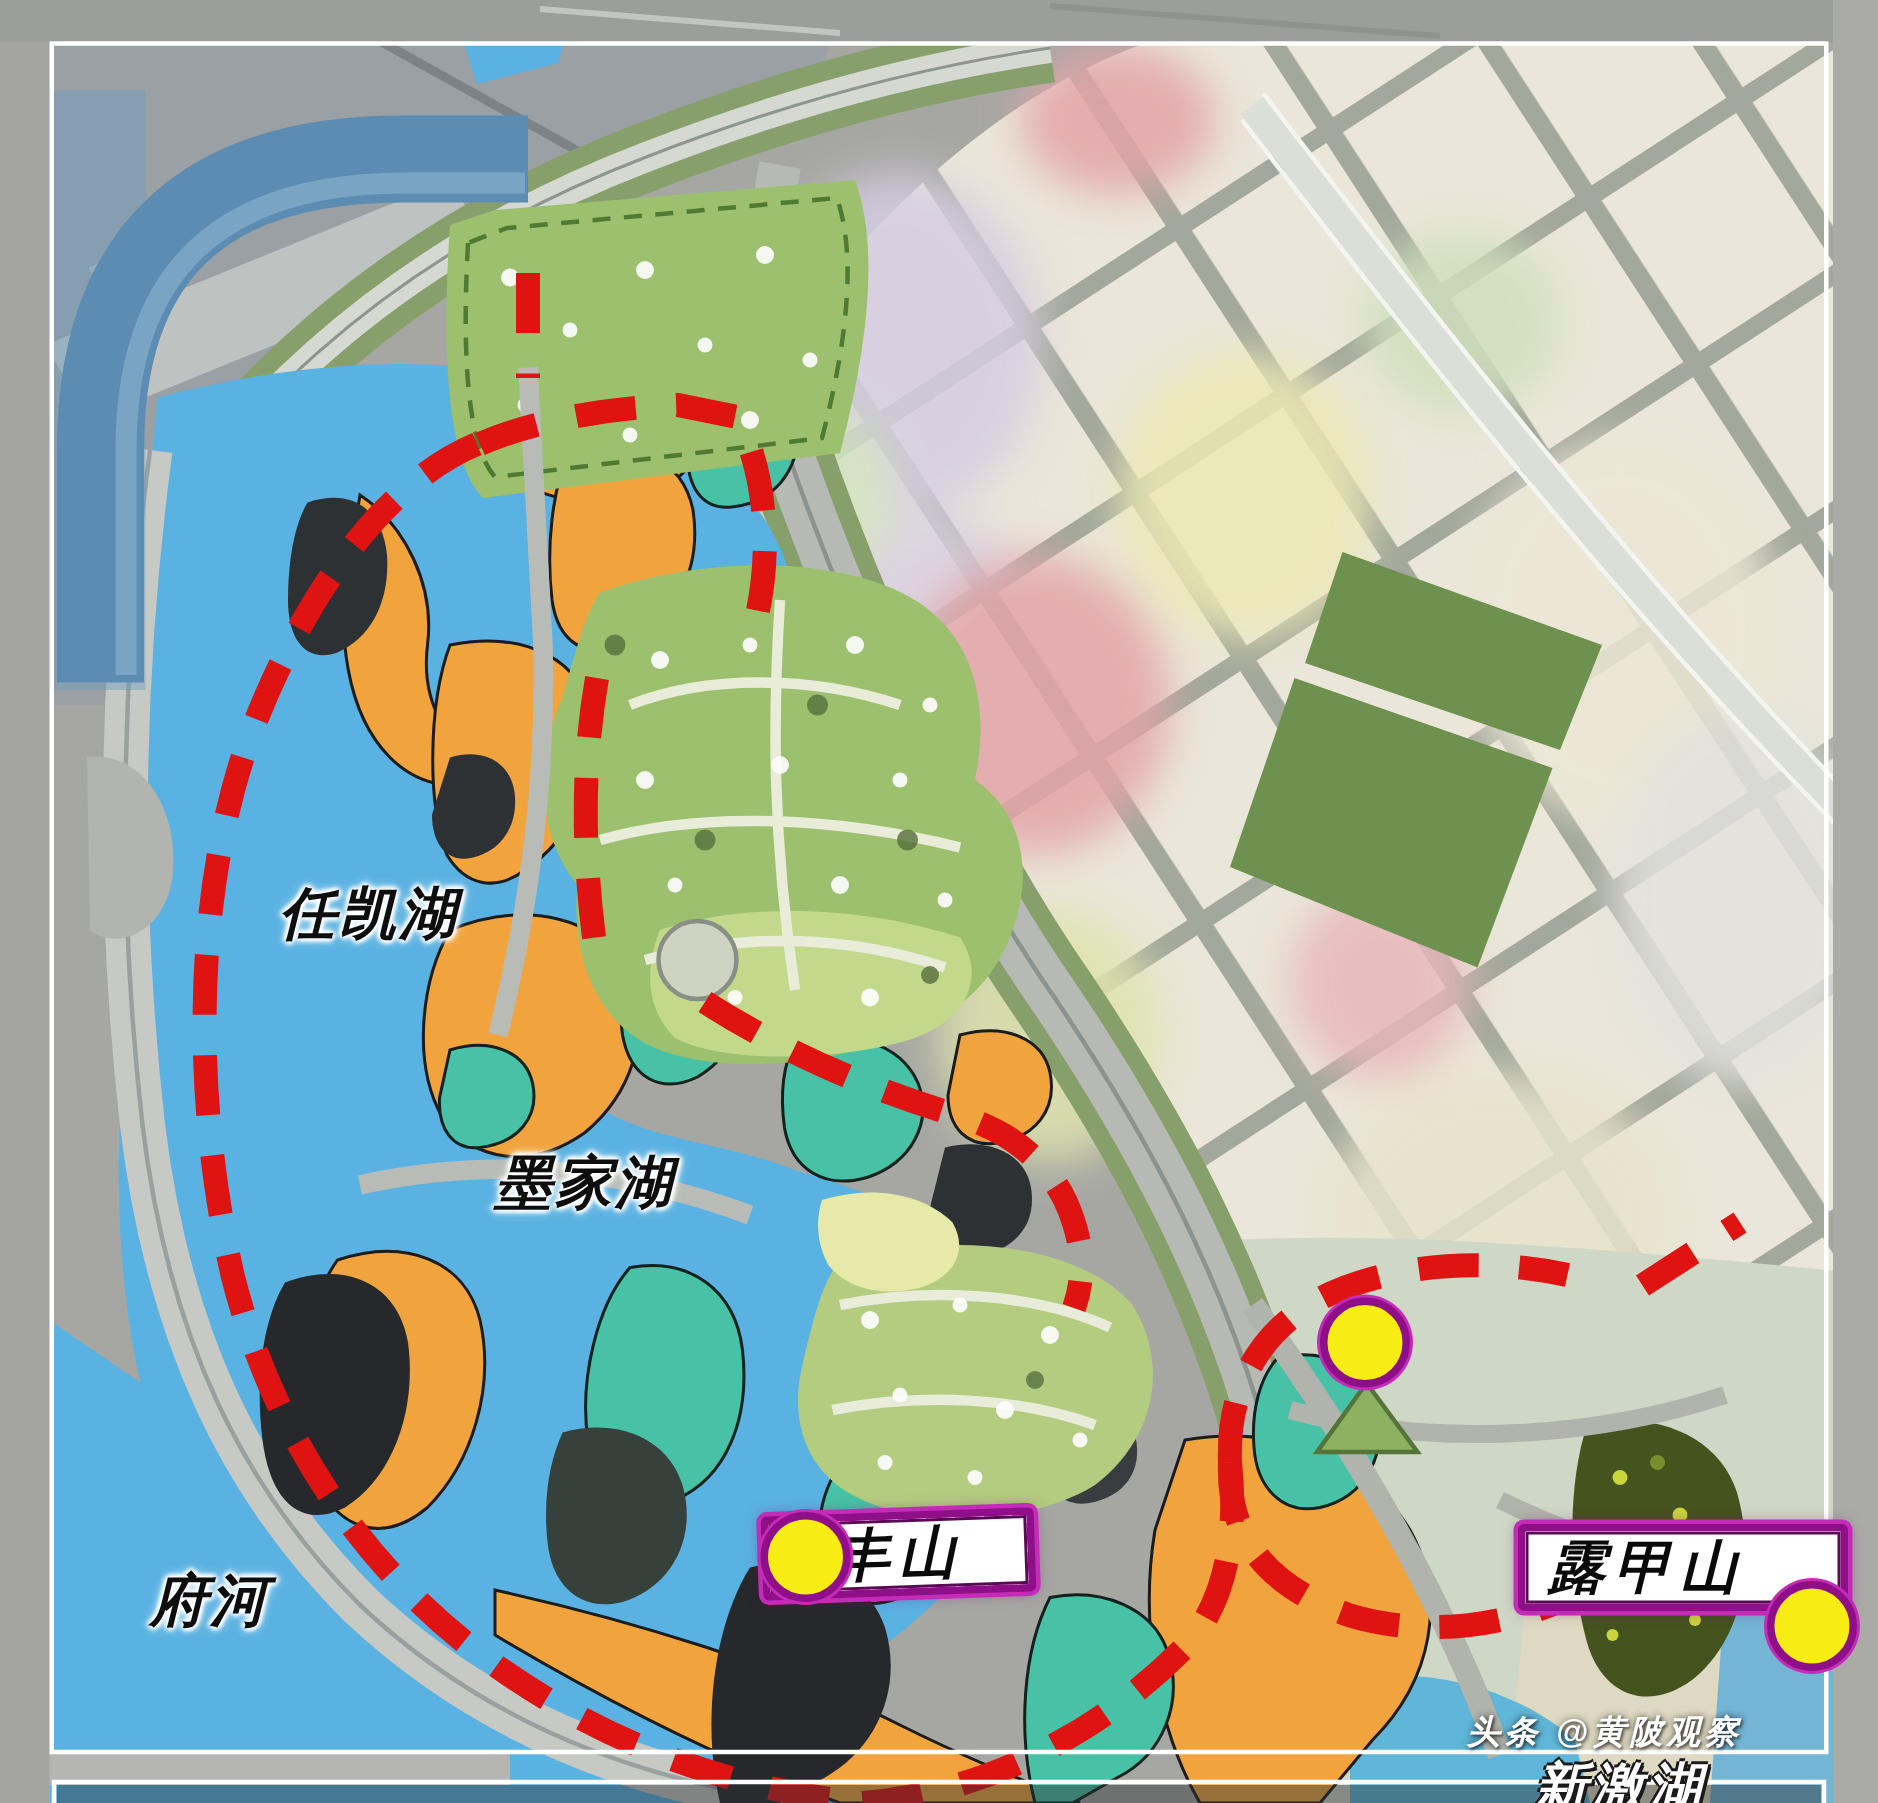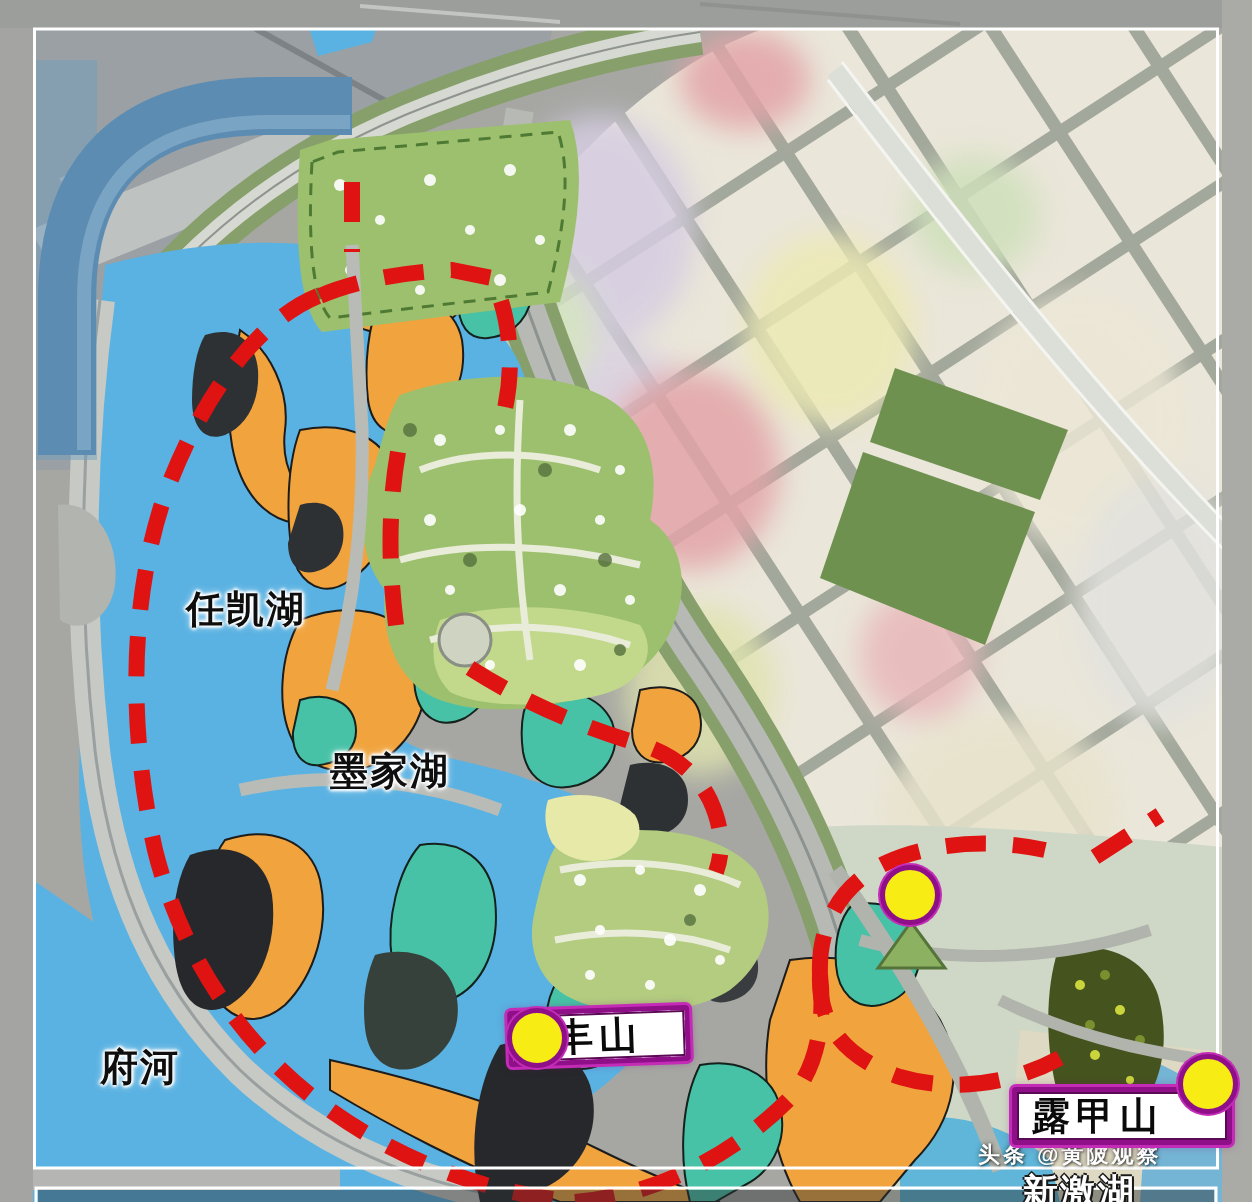--- a/index.html
+++ b/index.html
@@ -1,19 +1,20 @@
 <!DOCTYPE html>
 <html><head>
 <meta charset="utf-8">
 <style>
   html,body{margin:0;padding:0;background:#888;}
   .stage{
     position:relative;width:1252px;height:1202px;overflow:hidden;
     font-family:"Liberation Sans","DejaVu Sans",sans-serif;
     background:#adafab;
+    font-style:italic;
   }
   .stage svg{position:absolute;left:0;top:0;}
   .lake-label{
     position:absolute;font-weight:bold;font-size:38px;color:#0e0e0e;letter-spacing:2px;white-space:nowrap;
     text-shadow:-2px 0 3px #fff,2px 0 3px #fff,0 -2px 3px #fff,0 2px 3px #fff,0 0 8px #fff;
   }
   .white-label{
     position:absolute;font-weight:bold;font-size:36px;color:#ffffff;letter-spacing:2px;white-space:nowrap;
     text-shadow:-2px 0 0 #1a1a1a,2px 0 0 #1a1a1a,0 -2px 0 #1a1a1a,0 2px 0 #1a1a1a,2px 2px 0 #1a1a1a;
   }
@@ -268,31 +269,31 @@
   </g>
 
   <g fill="none">
     <rect x="34.5" y="29" width="1183" height="1139" stroke-width="3" stroke="#ffffff"></rect>
     <path d="M36 1202 L36 1188 L1216 1188 L1216 1202" stroke-width="3" stroke="#ffffff"></path>
     <rect x="38" y="1190" width="1176" height="12" fill="rgba(45,48,54,.45)" stroke="none"></rect>
   </g>
 </svg>
 
 <div class="lake-label" style="left:186px;top:584px">任凯湖</div>
-<div class="lake-label" style="left:330px;top:746px">墨家湖</div>
+<div class="lake-label" style="left:330px;top:763px">墨家湖</div>
 <div class="lake-label" style="left:100px;top:1042px">府河</div>
 <div class="white-label" style="left:1022px;top:1168px">新激湖</div>
 
 <div class="watermark" style="left:978px;top:1140px">头条 @黄陂观察</div>
 
 <div class="marker-dot" style="left: 880px; top: 865px; background: rgb(248, 236, 21);"></div>
 
 <div class="marker" style="left:508px;top:1008px;width:172px;height:46px;transform:rotate(-2deg)">
   <span class="marker-label">丰山</span>
 </div>
 <div class="marker-dot" style="left: 507px; top: 1008px; background: rgb(248, 236, 21);"></div>
 
-<div class="marker" style="left:1012px;top:1087px;width:210px;height:48px">
+<div class="marker" style="left:1012px;top:1016px;width:210px;height:48px">
   <span class="marker-label" style="margin-right:48px">露甲山</span>
 </div>
 <div class="marker-dot" style="left: 1178px; top: 1054px; background: rgb(248, 236, 21);"></div>
 
 </div>
 
 </body></html>

